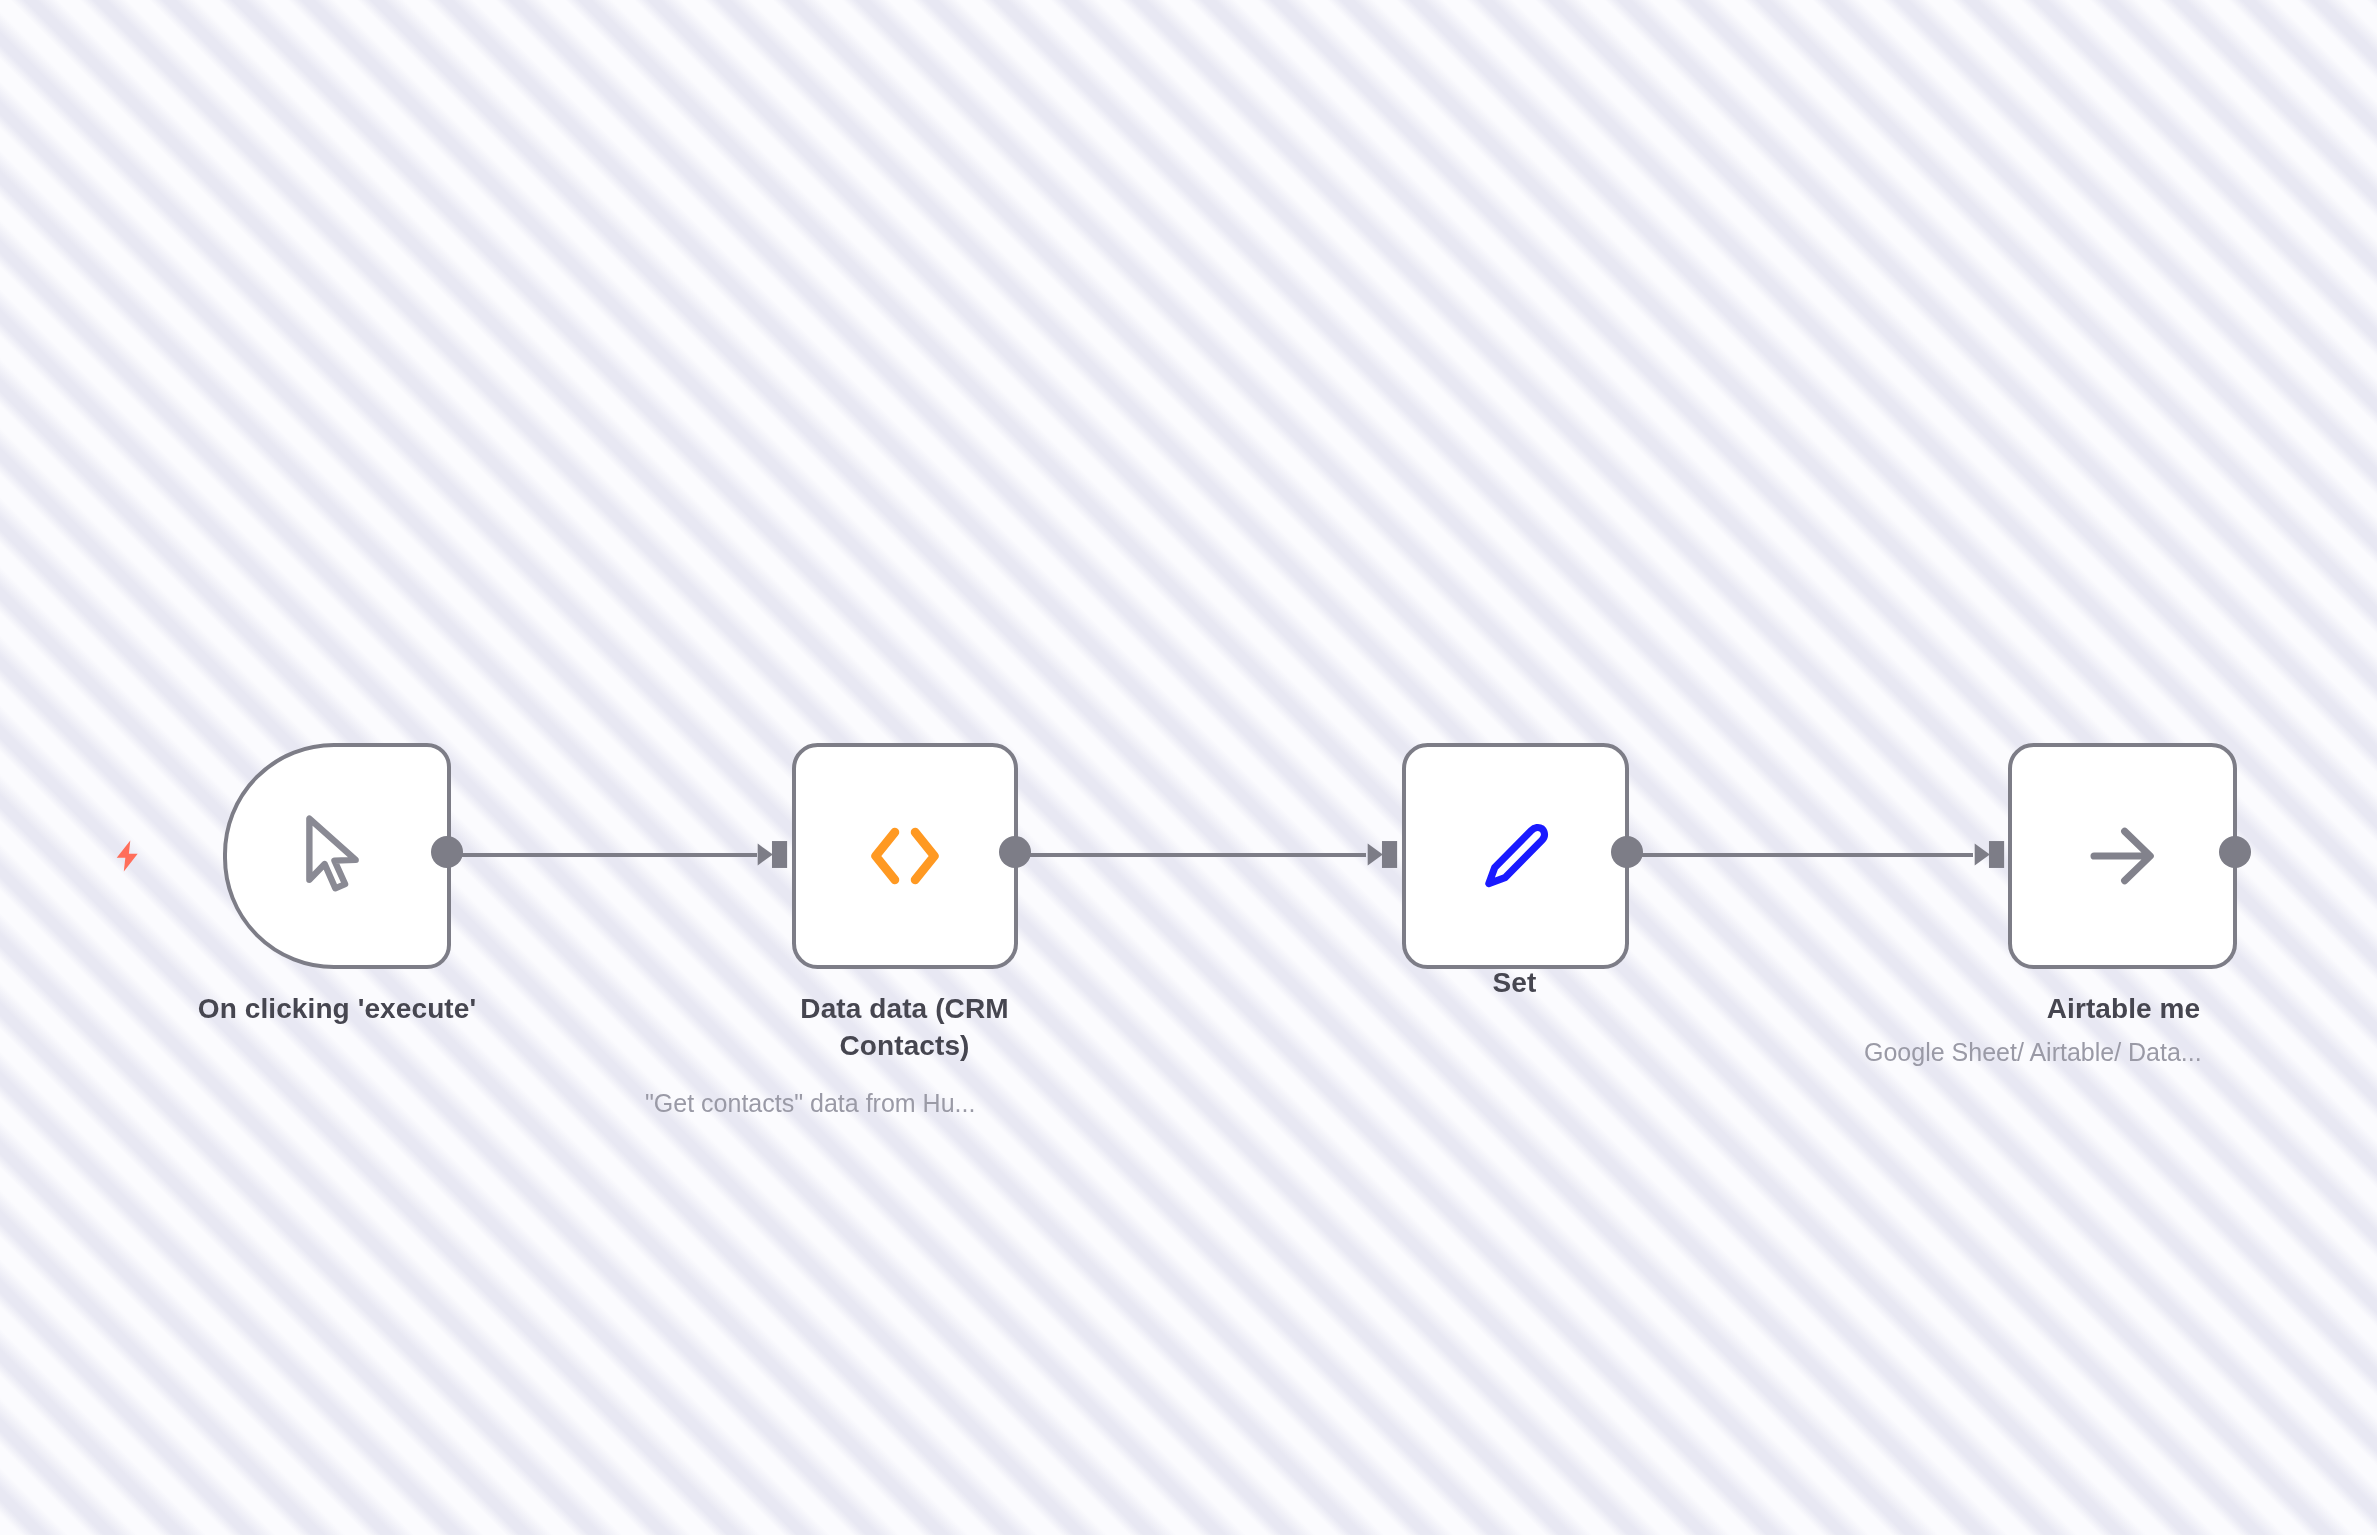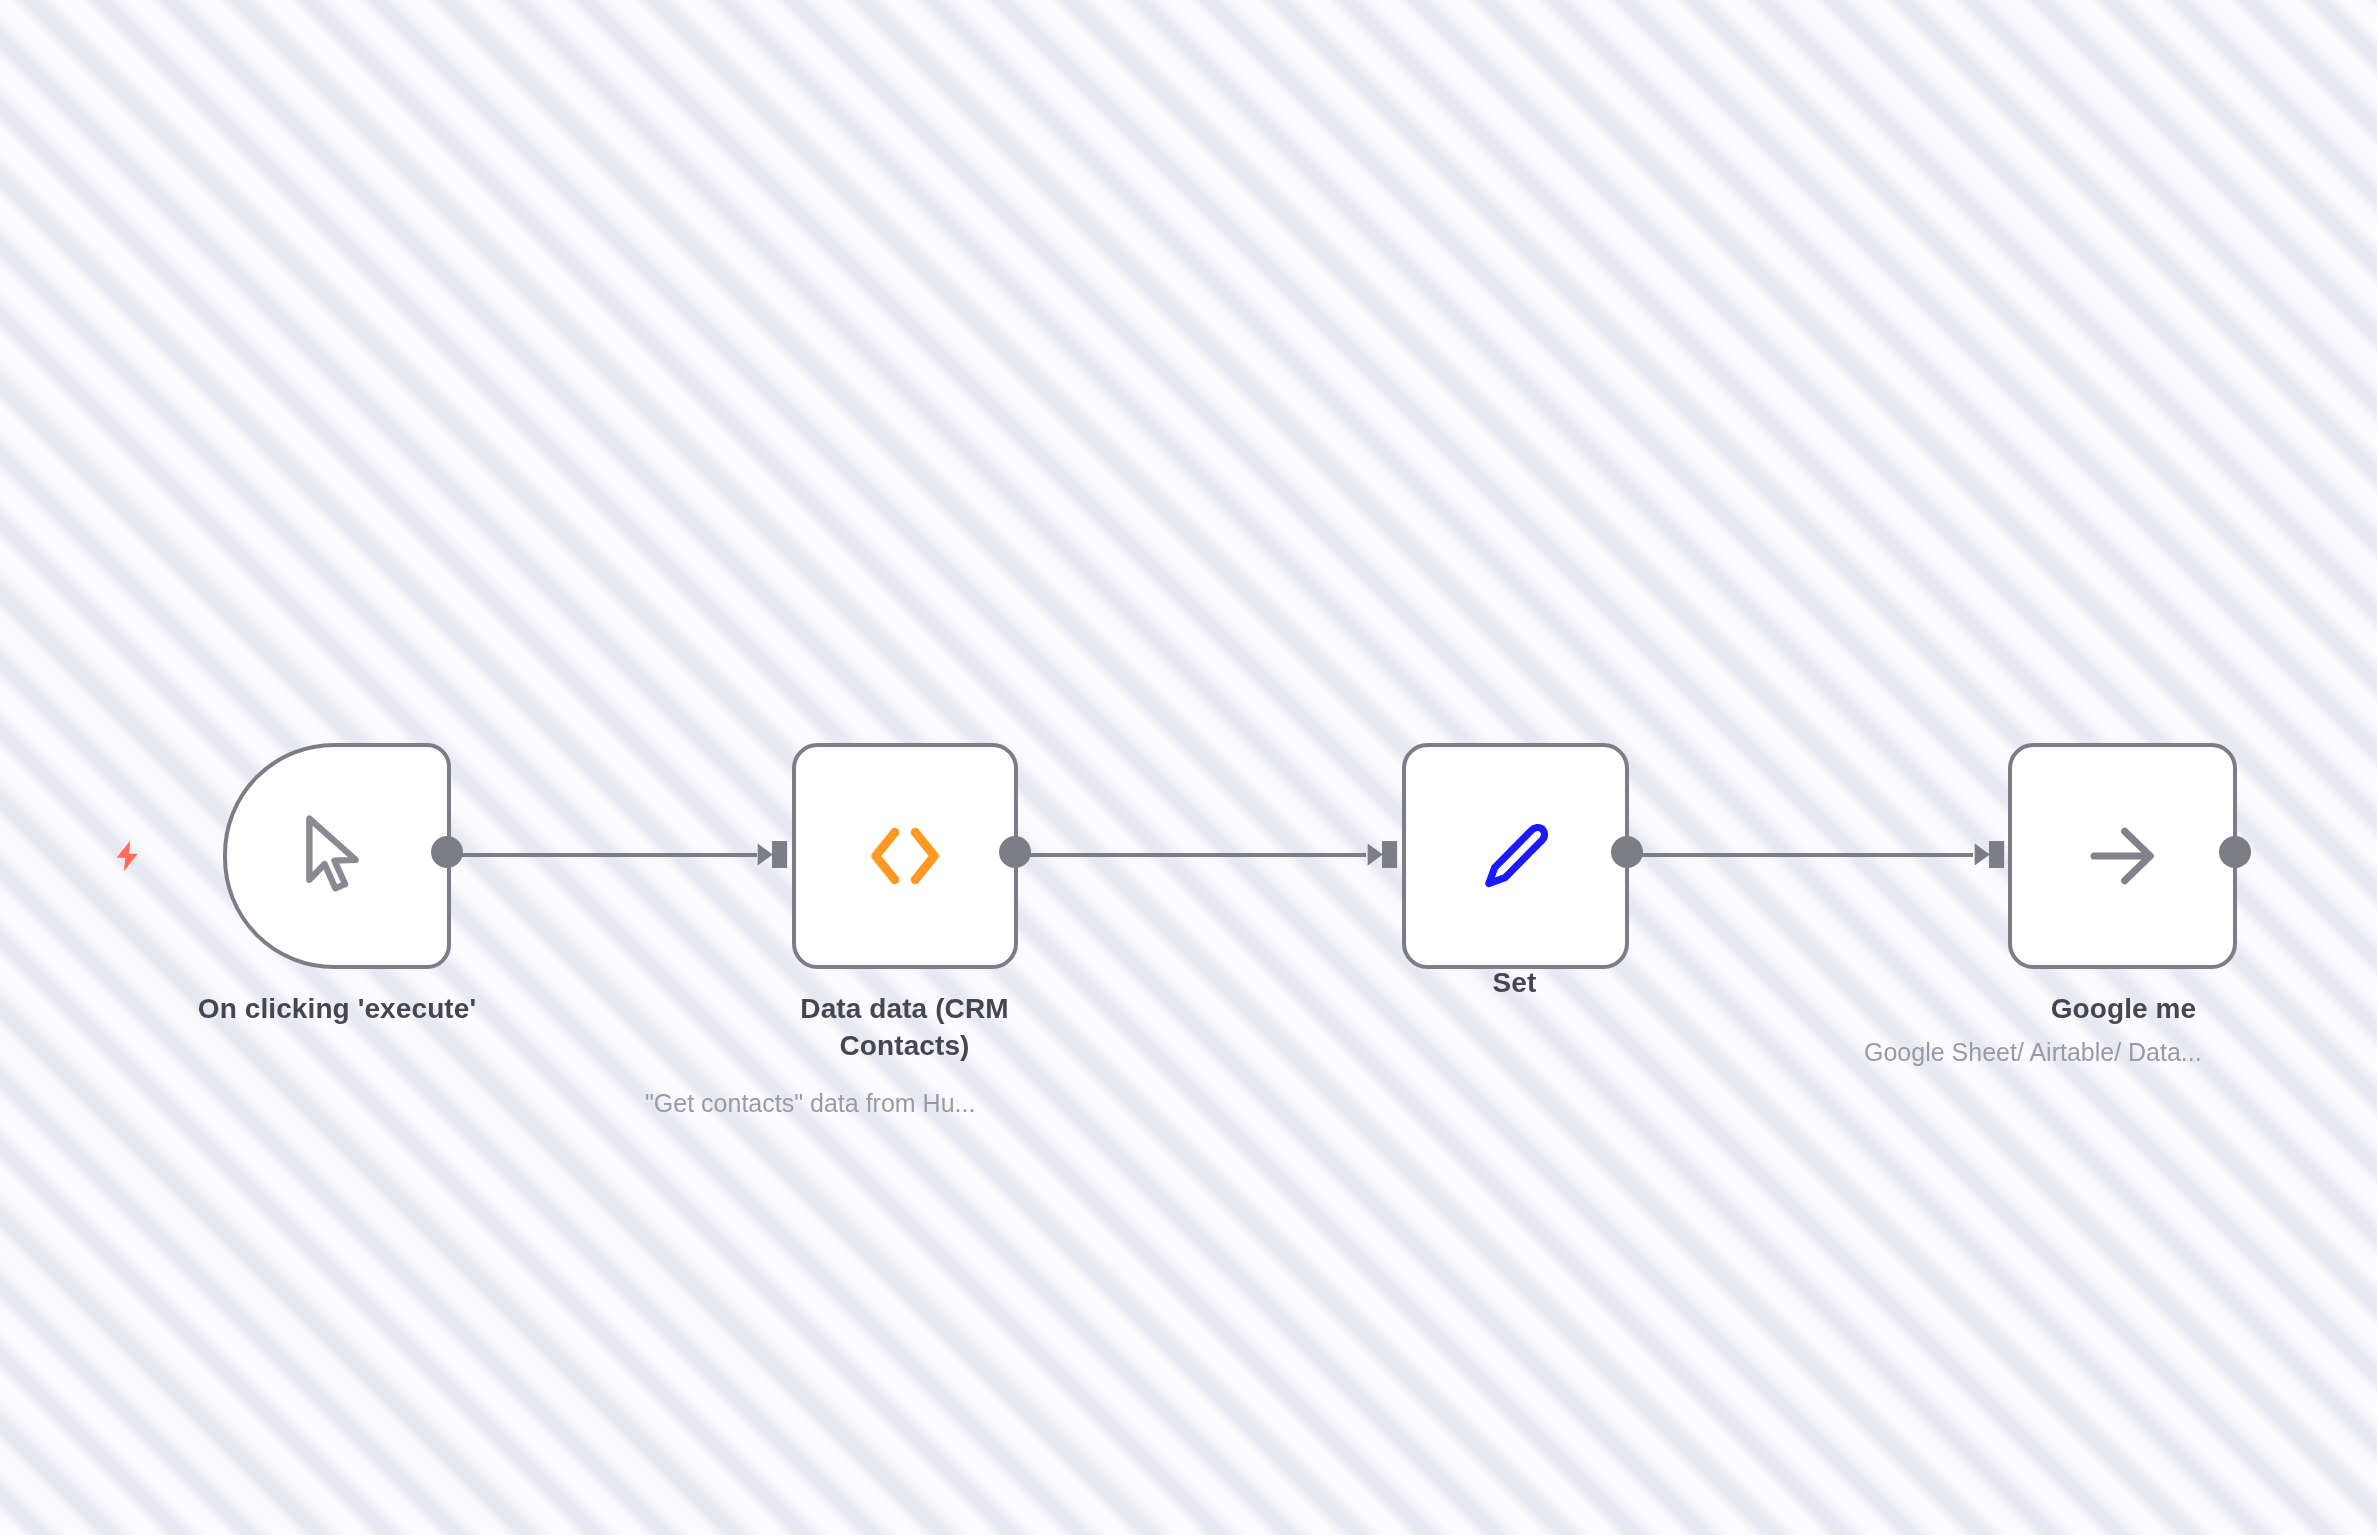--- a/index.html
+++ b/index.html
@@ -170,18 +170,18 @@
         <path d="M2 10 L20 23 L2 36 Z" fill="#7d7d87"></path>
         <rect x="19" y="7" width="18" height="32" fill="#7d7d87"></rect>
       </svg>
     </div>
     <div class="node-box" style="left:1972px; top:743px; width:229px; height:226px;">
       <svg class="node-icon" viewBox="0 0 24 24">
         <path d="M5.2 12 H18.2 M12.4 6.2 L18.4 12 L12.4 17.8" fill="none" stroke="#82828c" stroke-width="1.7" stroke-linecap="round" stroke-linejoin="round"></path>
       </svg>
     </div>
     <div class="out-dot" style="left:2183px; top:836px;"></div>
-    <div class="node-title" style="left:1926px; top:990px; width:323px;">Google me</div>
+    <div class="node-title" style="left:1926px; top:990px; width:323px;">Airtable me</div>
     <div class="node-subtitle" style="left:1828px; top:1036px; width:519px;">Google Sheet/ Airtable/ Data...</div>
   </div>
 
 </div>
 
 
 </body></html>

